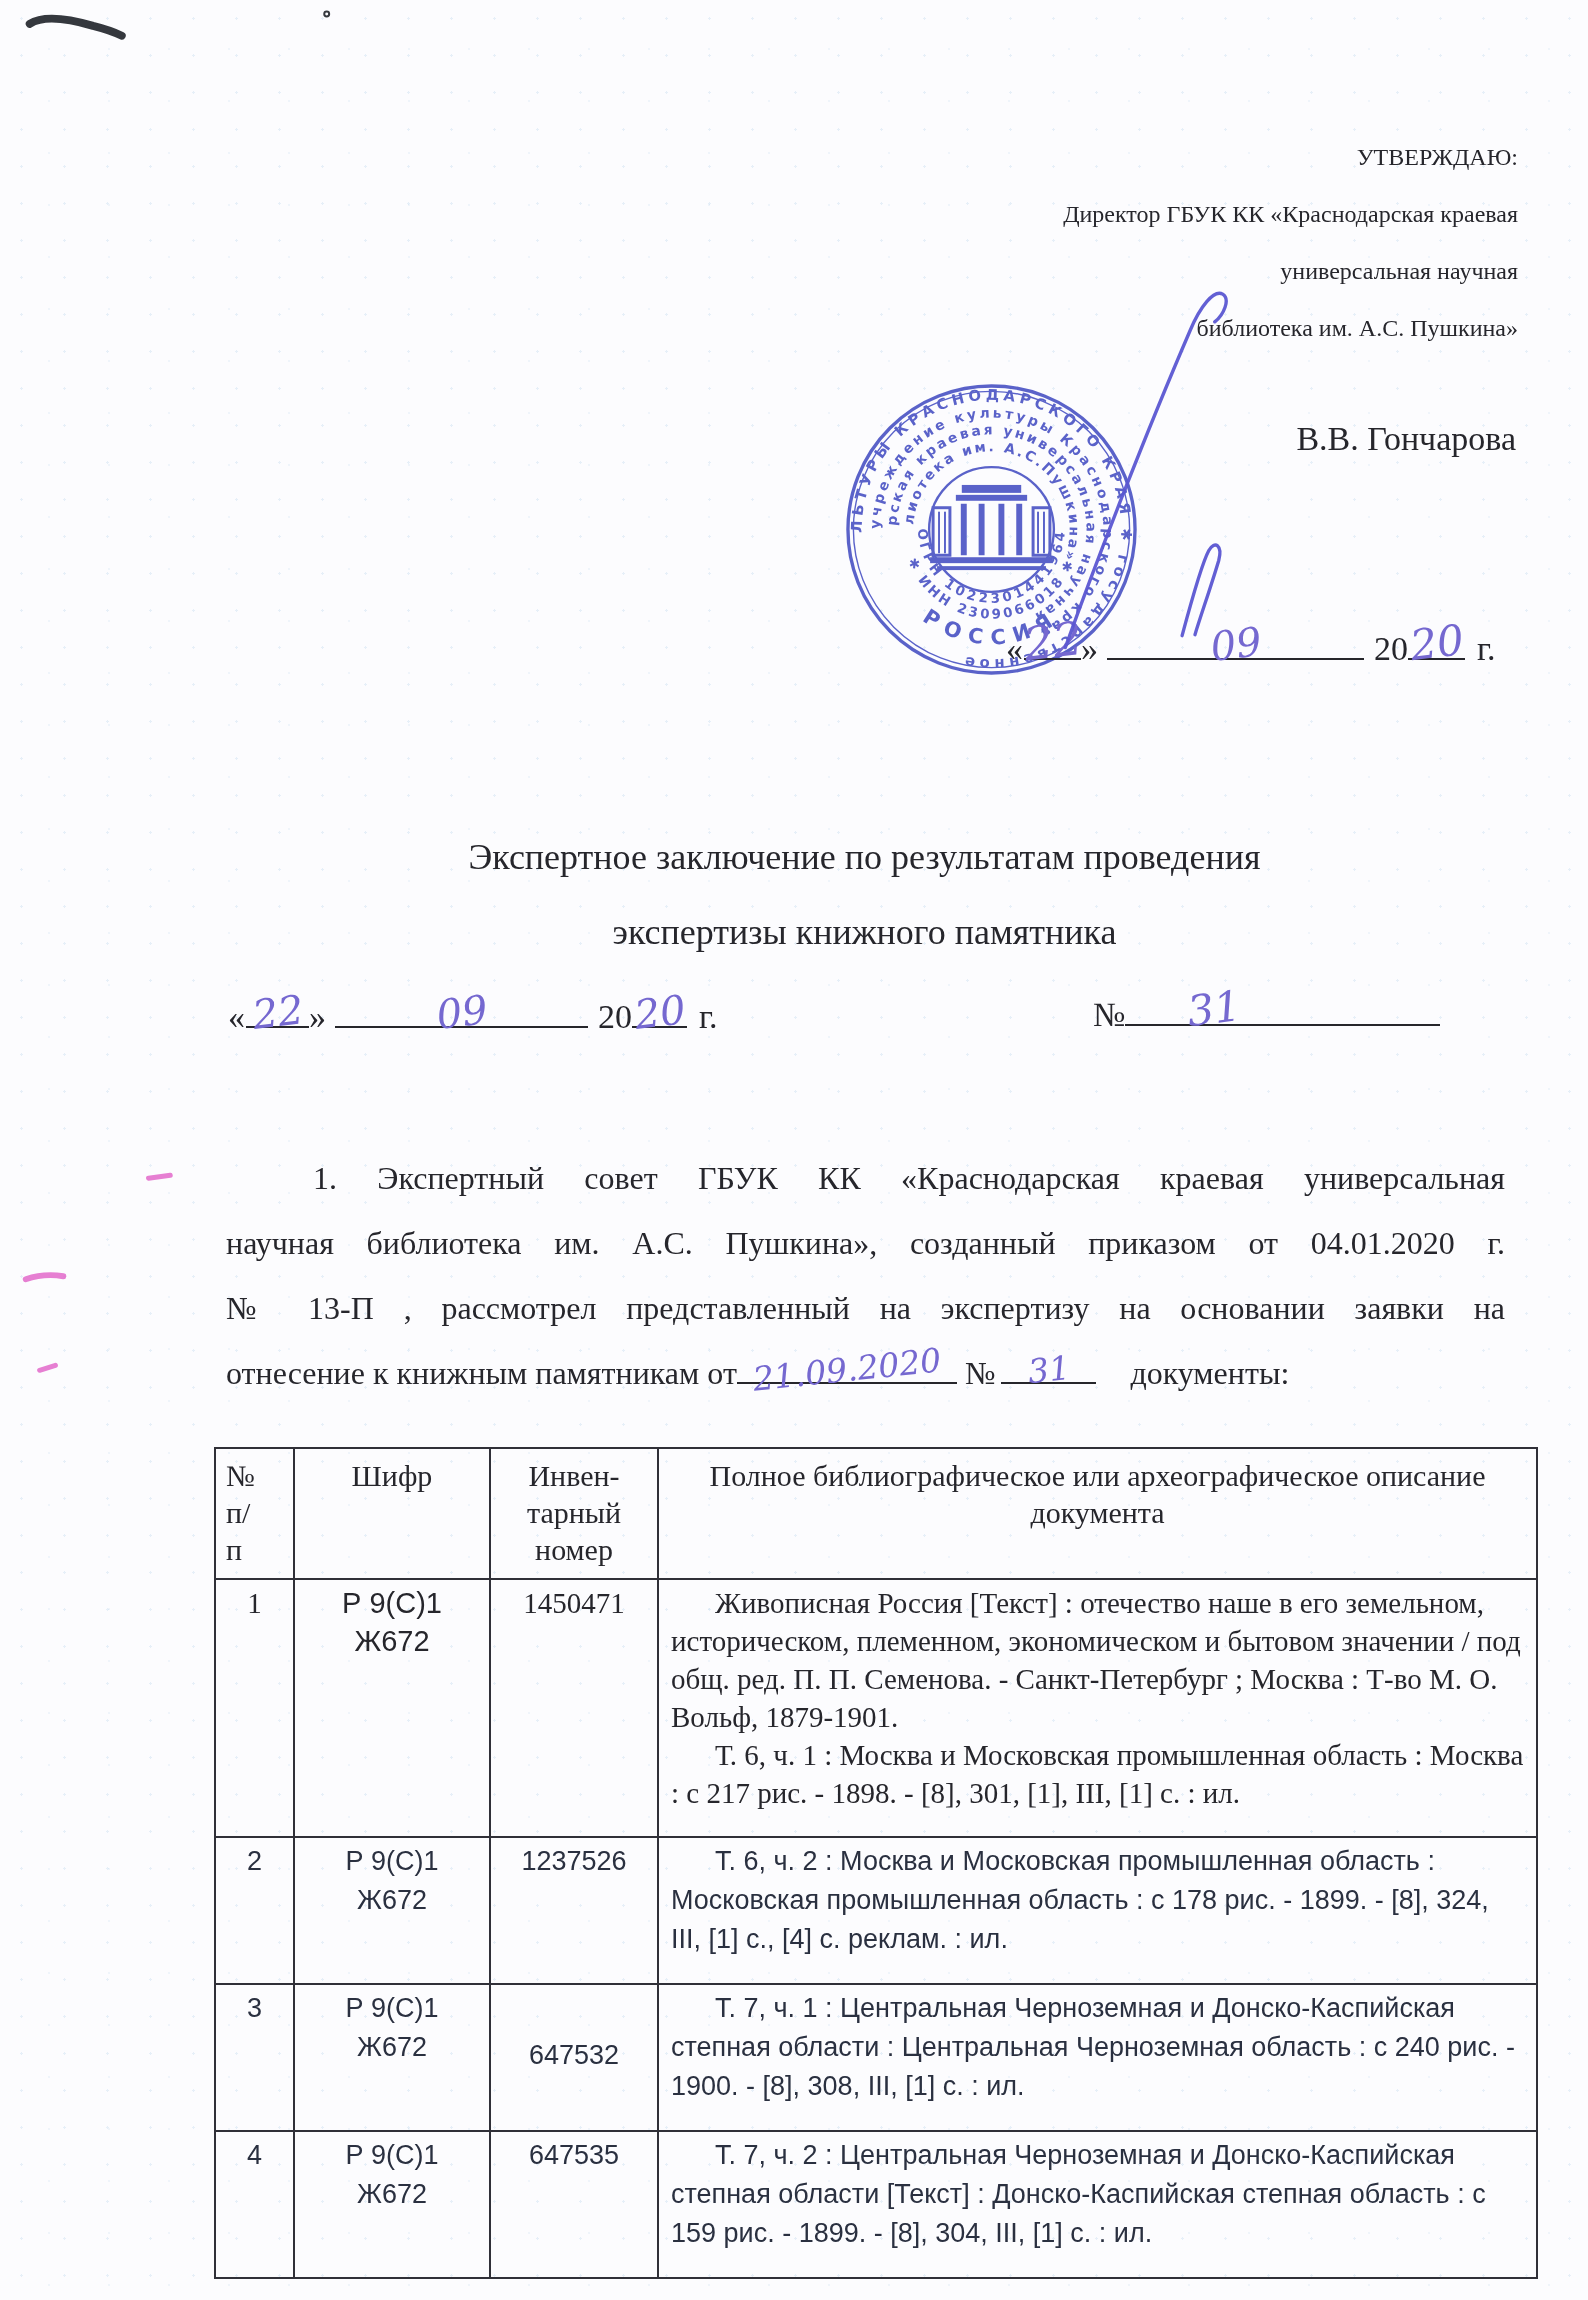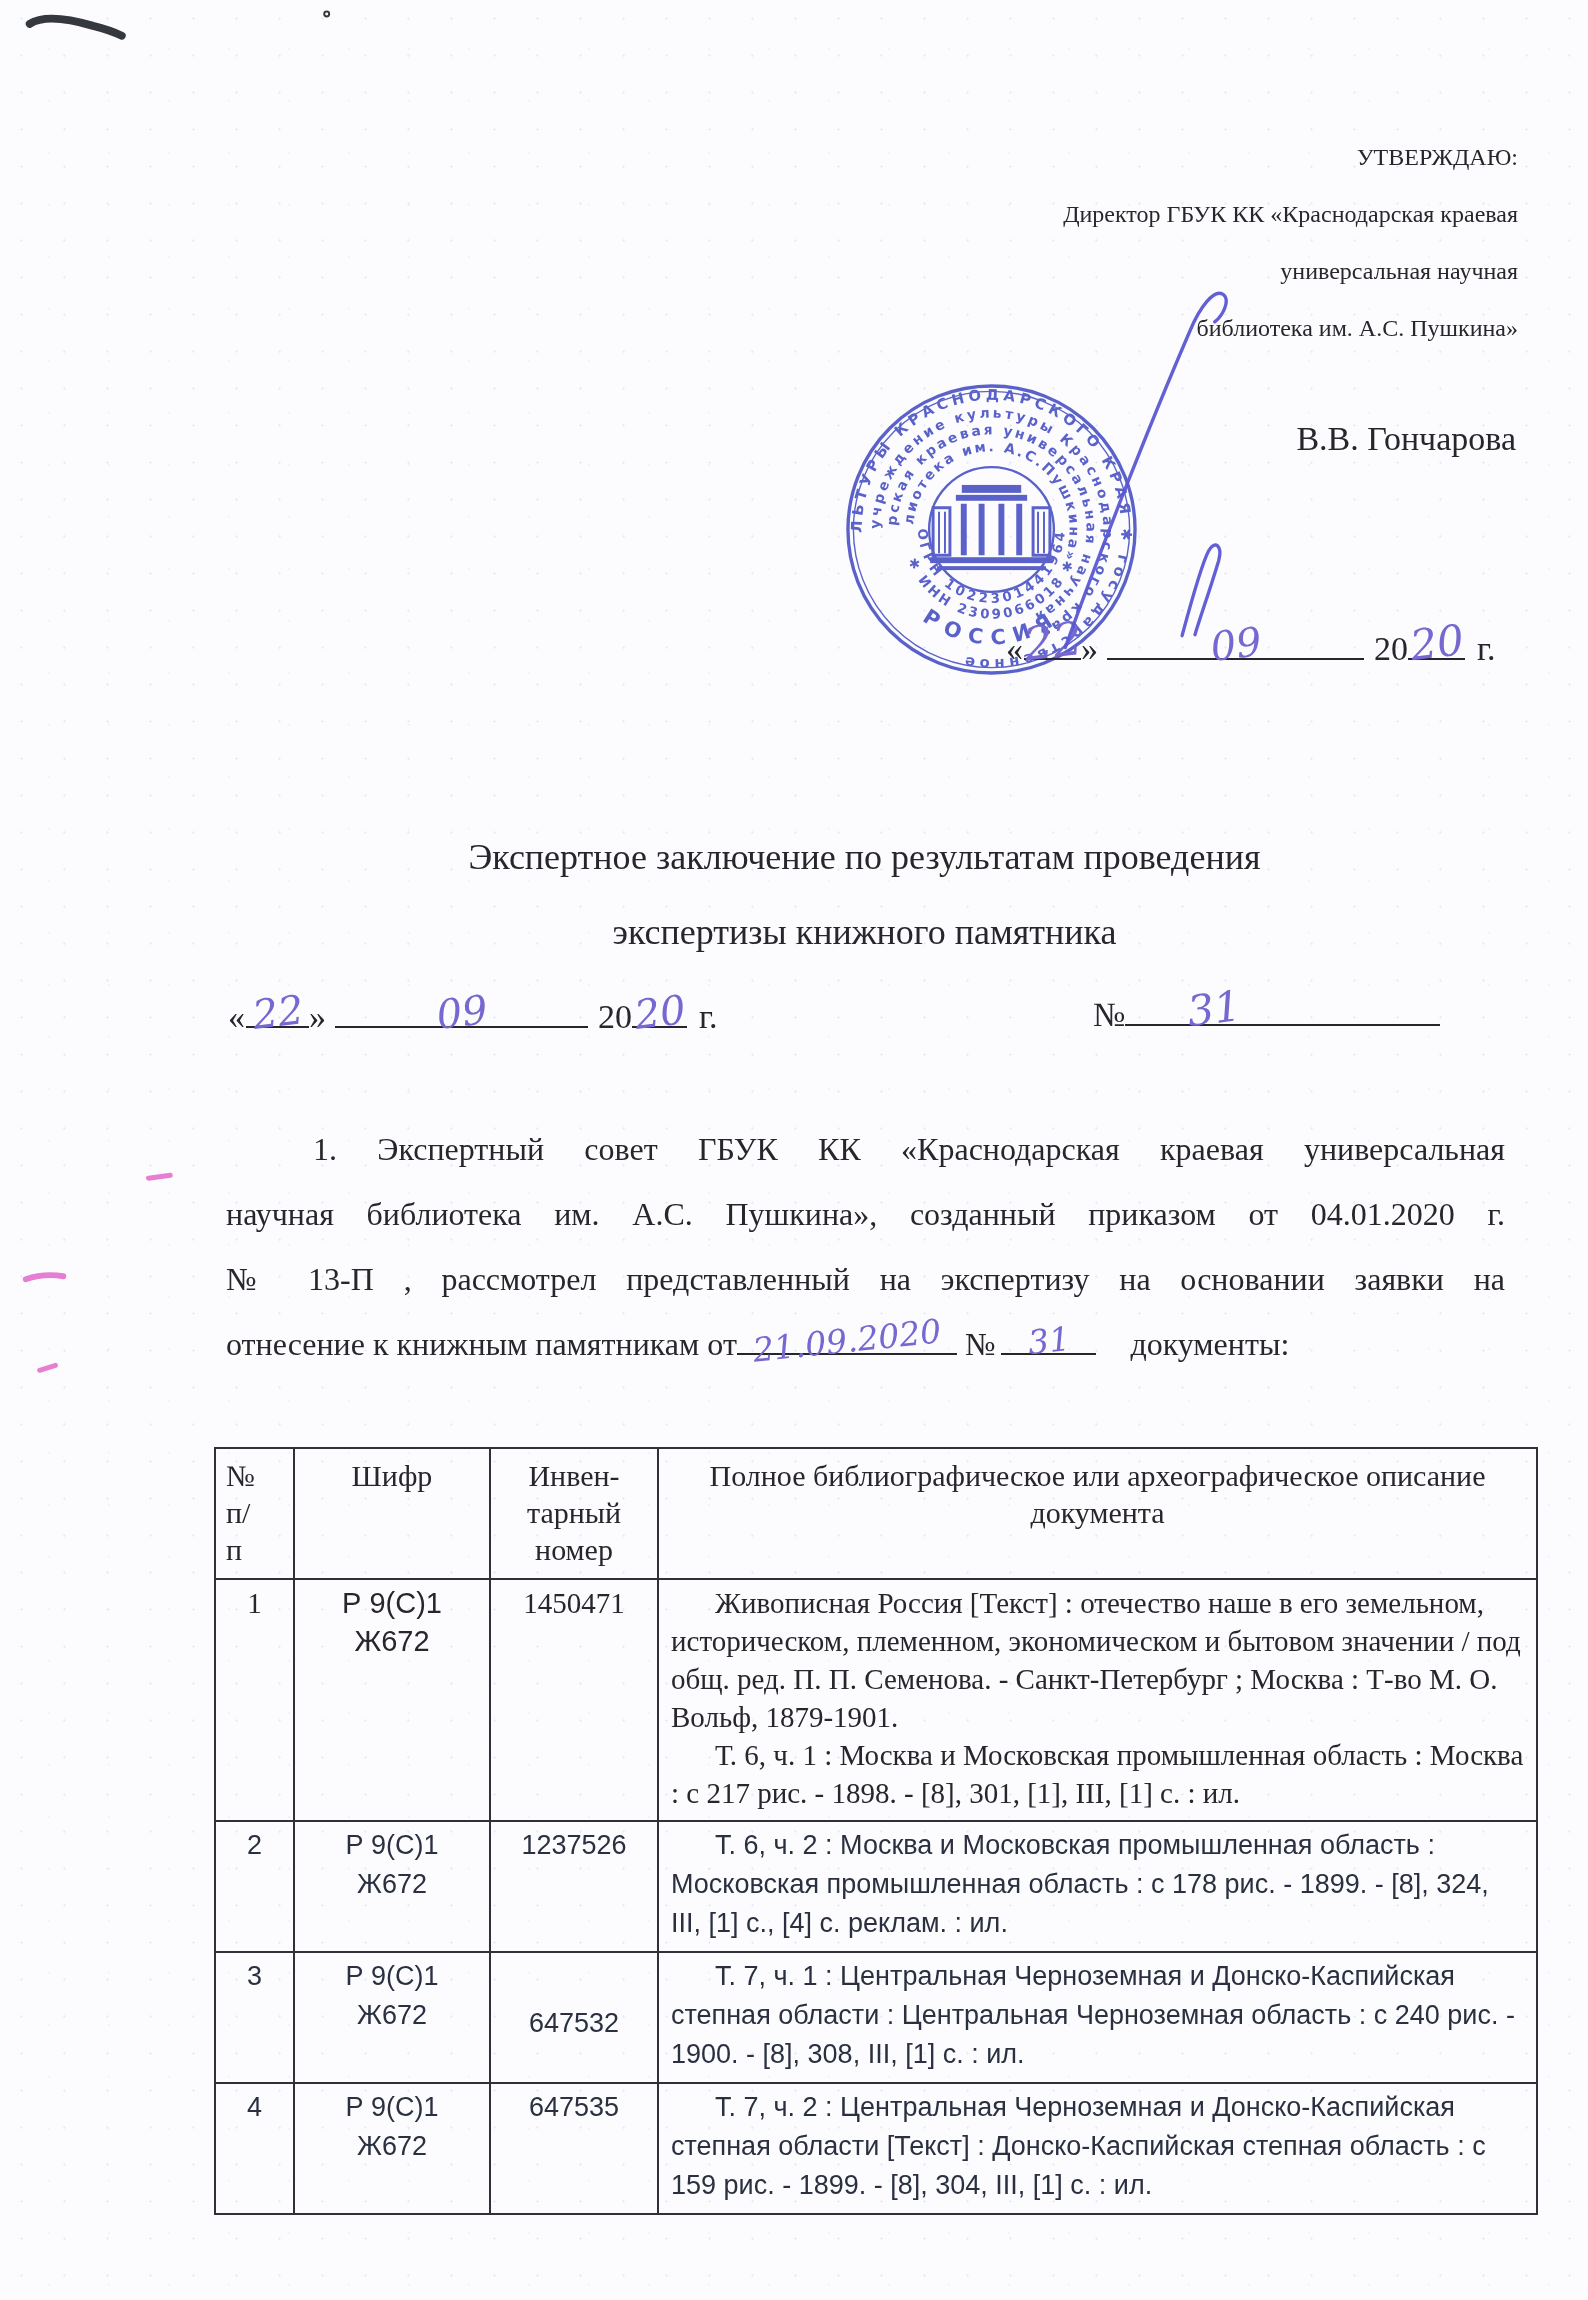--- a/index.html
+++ b/index.html
@@ -24,21 +24,21 @@
     white-space:nowrap;line-height:1;}
   .q{letter-spacing:1px;}
   .printed-year{margin-left:10px;}
   .g-label{margin-left:12px;}
   
   .doc-title{position:absolute;left:226px;top:820px;width:1277px;text-align:center;
     font-size:36px;line-height:75px;}
   
   .number-group{position:absolute;left:1093px;top:992px;font-size:34px;z-index:3;}
   
-  .body-par{position:absolute;left:226px;top:1117px;width:1279px;
+  .body-par{position:absolute;left:226px;top:1146px;width:1279px;
     font-size:32px;line-height:65px;}
   .par-line{text-align:justify;text-align-last:justify;}
   .par-line.indent{text-indent:87px;}
   .par-line.last{text-align:left;text-align-last:left;}
   .fill{display:inline-block;border-bottom:2px solid #26262b;height:.9em;
     position:relative;vertical-align:baseline;}
   .fill-date{width:220px;}
   .fill-num{width:95px;margin-right:34px;}
   .fill > .hand{position:absolute;left:50%;bottom:-4px;transform:translateX(-50%) rotate(-6deg);
     font-size:33px;white-space:nowrap;line-height:1;}
@@ -51,21 +51,21 @@
     padding:8px 6px 10px;font-family:"Liberation Serif","DejaVu Serif",serif;}
   th.h-num,th.h-inventory{white-space:pre-line;}
   th.h-num{text-align:left;padding-left:10px;}
   col.c-num{width:79px;}col.c-code{width:196px;}col.c-inventory{width:168px;}
   tr.font-serif td{font-family:"Liberation Serif","DejaVu Serif",serif;
     font-size:29px;line-height:38px;color:#26262c;}
   tr.font-sans td{font-family:"Liberation Sans","DejaVu Sans",sans-serif;
     font-size:27px;line-height:39px;color:#2a3040;}
   td.cell-num,td.cell-code,td.cell-inventory{text-align:center;padding-top:4px;}
   td.cell-code{white-space:pre-line;font-family:"Liberation Sans","DejaVu Sans",sans-serif !important;margin-left:20px;}
-  td.cell-description{padding:4px 12px 8px;}
+  td.cell-description{padding:4px 12px 24px;}
   td.cell-description p{margin:0;text-indent:44px;}
   .doc-table tbody tr:nth-child(3) td.cell-inventory{padding-top:51px;}
   
   .stamp{position:absolute;left:843px;top:381px;width:297px;height:297px;z-index:2;opacity:.92;}
   .stamp text{font-family:"DejaVu Sans","Liberation Sans",sans-serif;font-weight:bold;
     fill:#4d56c5;}
   
   .overlay{position:absolute;left:0;top:0;z-index:6;pointer-events:none;}
 </style>
 </head>

